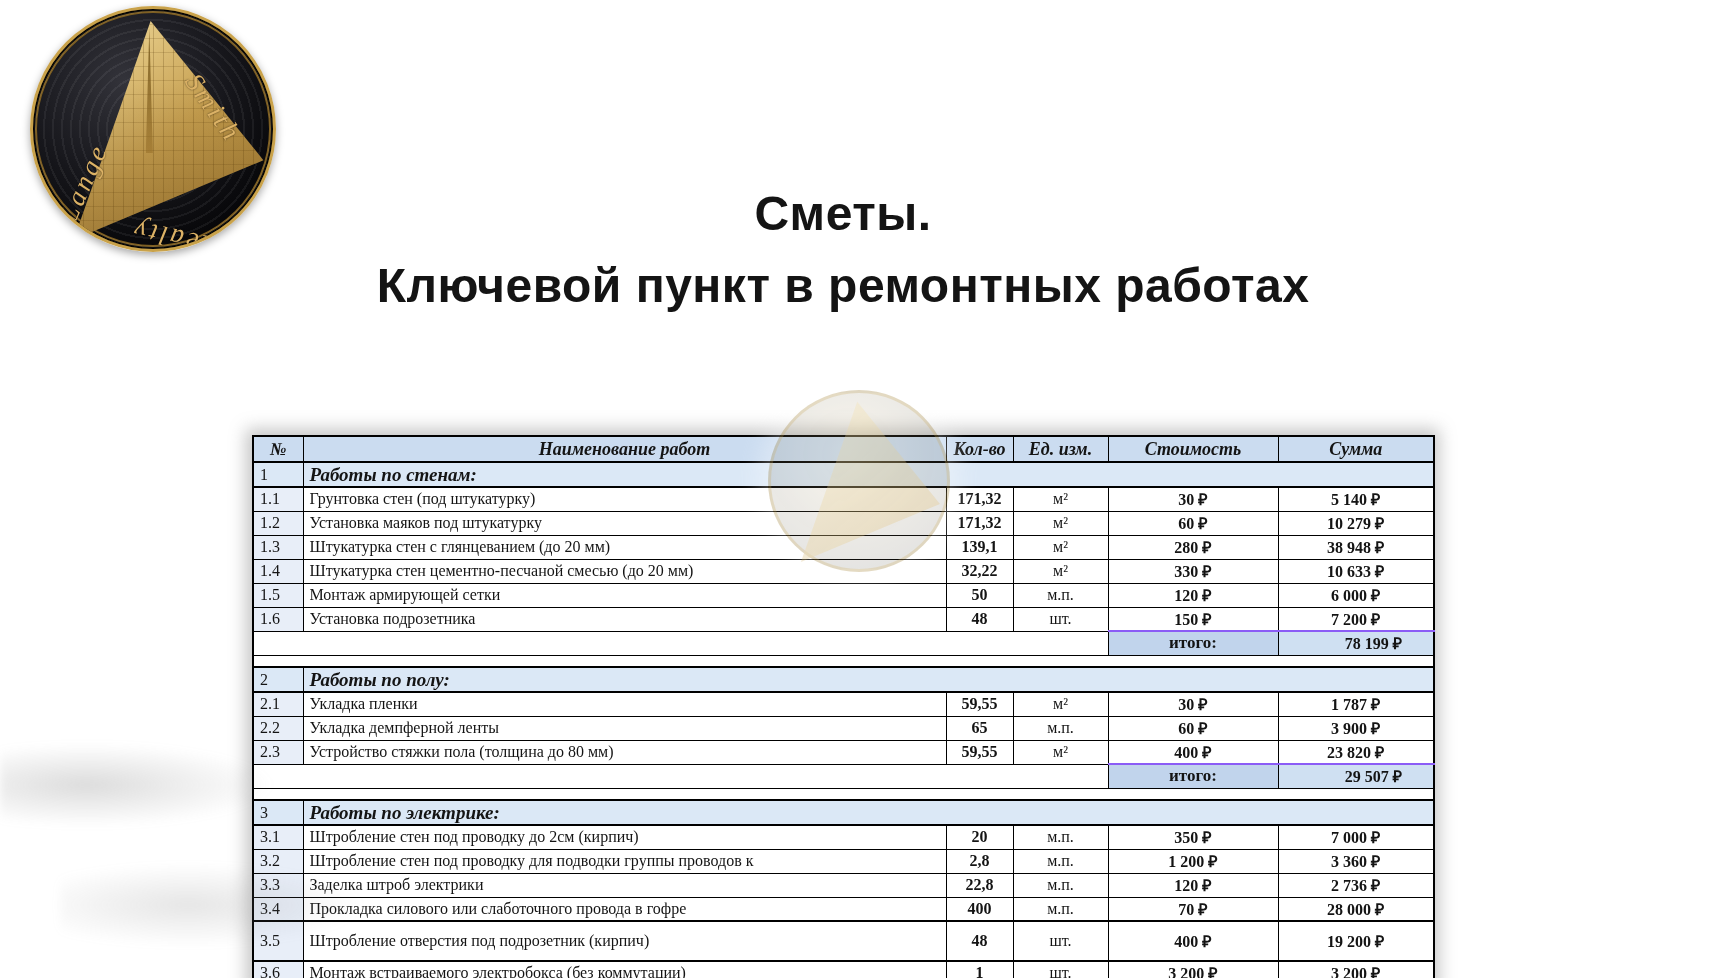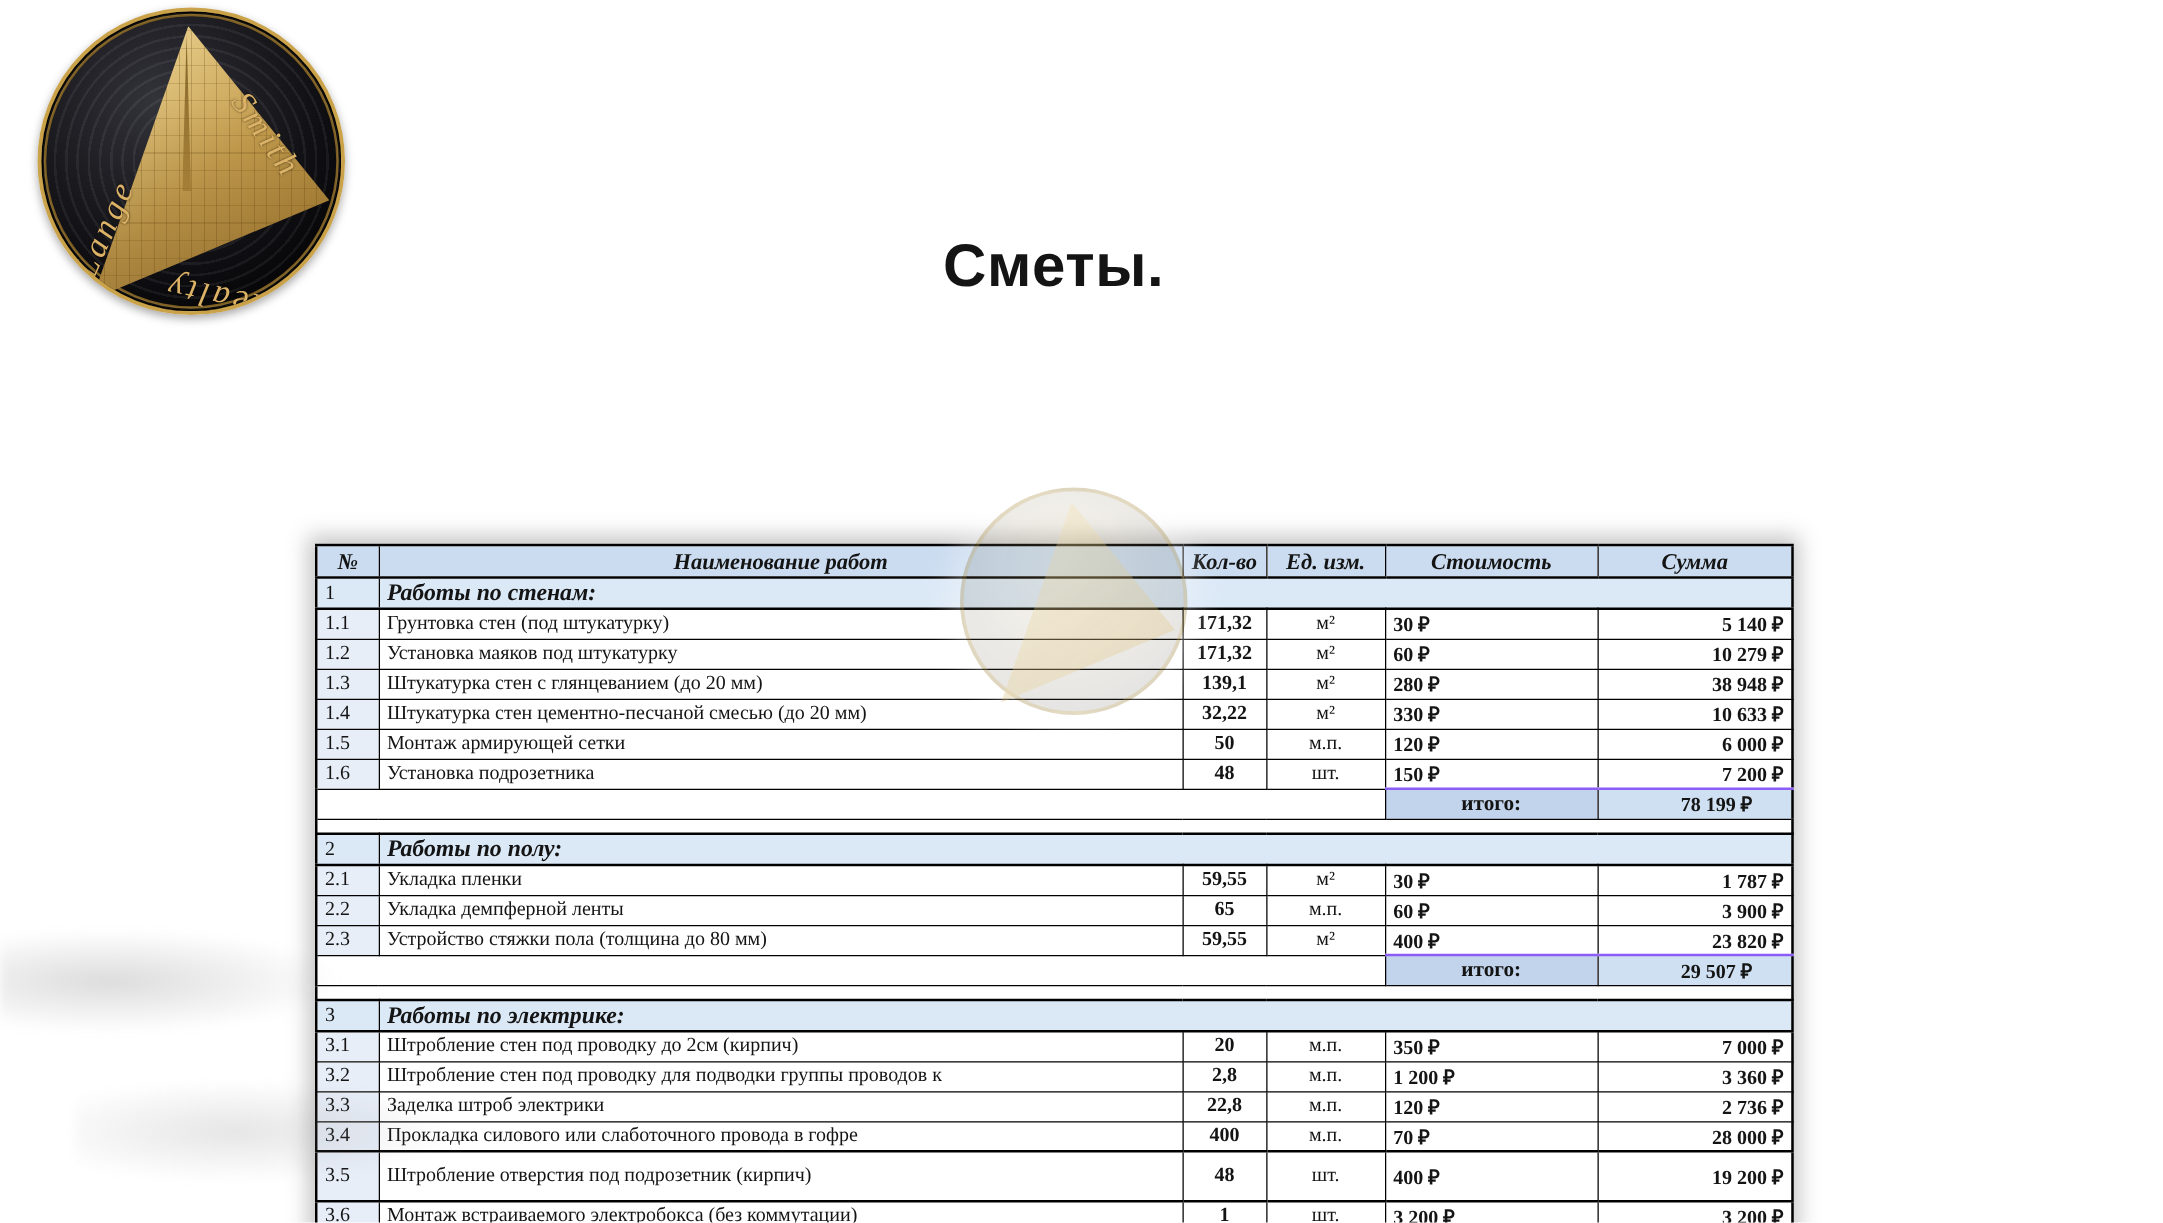--- a/index.html
+++ b/index.html
@@ -52,22 +52,22 @@
   tr.gap   { height:12px; }
 
   .hdr td { background:#cbdcf0; font-weight:bold; font-style:italic; font-size:18px;
             text-align:center; border-top:2px solid #000; border-bottom:2px solid #000; }
   .sec td { background:#dbe8f6; border-top:2px solid #000; border-bottom:2px solid #000; }
   .sec .c-name { font-weight:bold; font-style:italic; font-size:19px; }
   .c-num  { text-align:left; background:#e8eef8; padding-left:5px; }
   .c-name { text-align:left; padding-left:7px; font-size:16px; }
   .c-qty  { text-align:center; font-weight:bold; border-left:2px solid #000; }
   .c-unit { text-align:center; font-size:15px; }
-  .c-price{ text-align:left; font-weight:bold; padding-right:14px; }
-  .c-sum  { text-align:right; font-weight:bold; padding-right:13px; }
+  .c-price{ text-align:center; font-weight:bold; padding-right:14px; }
+  .c-sum  { text-align:center; font-weight:bold; padding-right:13px; }
   tr.bt2 td { border-top:2px solid #000; }
   .total td { border-top:2px solid #8b5cf6; }
   .total .c-blank { background:#fff; border-left:2px solid #000; border-top:1px solid #000; }
   .total .c-label { background:#c1d4ec; font-weight:bold; text-align:center; font-size:17px; }
   .total .c-tsum  { background:#cfe0f2; font-weight:bold; text-align:right; padding-right:31px; }
   .gap td { background:#fff; border-top:1px solid #000; border-bottom:2px solid #000;
             border-left:2px solid #000; border-right:2px solid #000; }
 
   
   .watermark { position:absolute; left:768px; top:390px; width:182px; height:182px; border-radius:50%;
@@ -95,20 +95,21 @@
     <div class="tri"></div>
     <div class="tri-lines"></div>
     <div class="spire"></div>
     <span class="logo-text lt-lange">Lange</span>
     <span class="logo-text lt-smith">Smith</span>
     <span class="logo-text lt-realty">Realty</span>
   </div>
 
   <div class="title">
     <div>Сметы.</div>
+    <div>Ключевой пункт в ремонтных работах</div>
   </div>
 
   <div class="tbl-wrap">
   <table class="tbl">
     <colgroup>
       <col style="width:50px">
           <col style="width:643px">
           <col style="width:67px">
       <col style="width:95px">
           <col style="width:170px">

